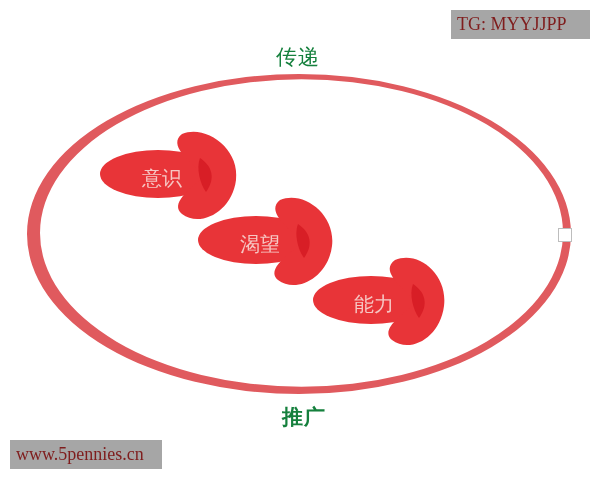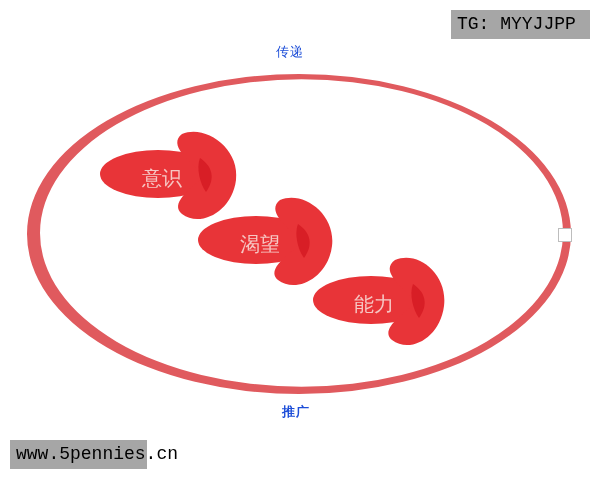--- a/index.html
+++ b/index.html
@@ -1,24 +1,24 @@
 <!DOCTYPE html>
 <html><head>
 <meta charset="utf-8">
 <style>
   html, body { margin:0; padding:0; }
   body { width:600px; height:480px; background:#ffffff; position:relative; overflow:hidden;
          font-family:"DejaVu Sans", sans-serif; }
   .canvas { position:absolute; left:0; top:0; width:600px; height:480px; }
-  .label-top, .label-bottom { position:absolute; font-size:13px; color:#1d4ed8; letter-spacing:1px; }
+  .label-top, .label-bottom { position:absolute; font-size:21px; color:#15803d; letter-spacing:1px; }
   .label-top { left:276px; top:43px; }
   .label-bottom { left:282px; top:403px;font-weight:bold; }
-  .watermark { position:absolute; background:#a6a6a6; color:#000000; font-family:Liberation Mono, monospace; }
+  .watermark { position:absolute; background:#a6a6a6; color:#7f1d1d; font-family:Liberation Serif, serif; }
   .wm-top { left:451px; top:10px; width:139px; height:29px; font-size:18px; line-height:29px; padding-left:6px; box-sizing:border-box; }
-  .wm-bottom { left:10px; top:440px; width:137px; height:29px; font-size:18px; line-height:29px; padding-left:6px; box-sizing:border-box; }
+  .wm-bottom { left:10px; top:440px; width:152px; height:29px; font-size:18px; line-height:29px; padding-left:6px; box-sizing:border-box; }
   .arrow-text { font-size:20px; fill:#f6c6c3; font-family:"DejaVu Sans", sans-serif; }
   .handle { position:absolute; left:558px; top:228px; width:14px; height:14px; background:#ffffff; border:1px solid #bdbdbd; box-sizing:border-box; }
 </style>
 </head>
 <body>
 
 <svg class="canvas" viewBox="0 0 600 480" xmlns="http://www.w3.org/2000/svg">
 
   <path fill="#e05a5e" fill-rule="evenodd" d="M 27 234 A 272 160 0 1 0 571 234 A 272 160 0 1 0 27 234 Z
            M 40 233 A 257 151 0 1 0 563 233 A 257 151 0 1 0 40 233 Z"></path>

